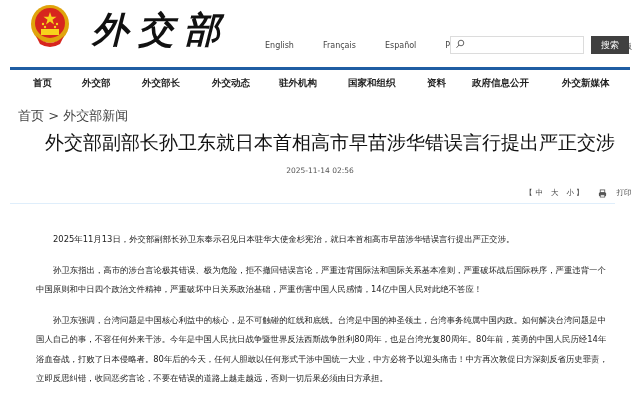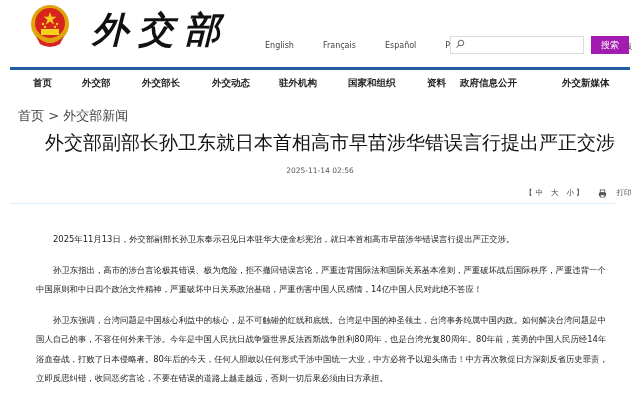--- a/index.html
+++ b/index.html
@@ -4,21 +4,21 @@
 <style>
   html, body { margin:0; padding:0; }
   body { width:640px; height:417px; overflow:hidden; background:#ffffff; font-family:"DejaVu Sans", "Liberation Sans", sans-serif; color:#222; position:relative; }
   .header { position:absolute; left:0; top:0; width:640px; height:66px; }
   .emblem { position:absolute; left:28px; top:4px; width:44px; height:46px; }
   .calligraphy { position:absolute; left:92px; top:6px; font-family:"DejaVu Serif", serif; font-size:36px; font-weight:bold; letter-spacing:10px; color:#111; font-style:italic; }
   .lang-bar { position:absolute; right:8px; top:12px; display:flex; gap:4px; font-size:8px; color:#444;margin-top:29px; }
   .lang-bar span { margin-left:25px; cursor:pointer; }
   .search-box { position:absolute; left:450px; top:36px; width:132px; height:16px; border:1px solid #dcdcdc; background:#fff; }
   .search-icon { position:absolute; left:4px; top:2px; width:10px; height:10px; }
-  .search-btn { position:absolute; left:591px; top:36px; width:38px; height:18px; background:#a21caf; color:#fff; font-size:9px; display:flex; align-items:center; justify-content:center; }
+  .search-btn { position:absolute; left:591px; top:36px; width:38px; height:18px; background:#404040; color:#fff; font-size:9px; display:flex; align-items:center; justify-content:center; }
   .blue-line { position:absolute; left:10px; top:67px; width:620px; height:3px; background:#1f5da3; }
   .nav { position:absolute; left:0; top:72px; width:640px; height:24px; display:flex; font-size:9.5px; font-weight:bold; color:#222; }
   .nav span { position:absolute; top:5px; cursor:pointer; white-space:nowrap; }
   .breadcrumb { position:absolute; left:18px; top:107px; font-size:13px; color:#444; }
   .title { position:absolute; left:10px; top:130px; width:640px; text-align:center; font-size:19px; color:#111; font-family:"DejaVu Sans", sans-serif; }
   .date { position:absolute; left:0; top:166px; width:640px; text-align:center; font-size:7.5px; color:#555; }
   .tools { position:absolute; left:525px; top:188px; font-size:7.5px; color:#444; display:flex; align-items:center; }
   .tools .sz { letter-spacing:2px; cursor:pointer; }
   .print { display:flex; align-items:center; margin-left:14px; cursor:pointer;gap:8px; }
   .print svg { margin-right:2px; }
@@ -65,21 +65,21 @@
 <div class="blue-line"></div>
 
 <div class="nav">
   <span style="left:33px">首页</span>
   <span style="left:82px">外交部</span>
   <span style="left:142px">外交部长</span>
   <span style="left:212px">外交动态</span>
   <span style="left:279px">驻外机构</span>
   <span style="left:348px">国家和组织</span>
   <span style="left:427px">资料</span>
-  <span style="left:460px">政府信息公开</span>
+  <span style="left:472px">政府信息公开</span>
   <span style="left:562px">外交新媒体</span>
 </div>
 
 <div class="breadcrumb">
   <span>首页</span>
   <span>&gt;</span>
   <span>外交部新闻</span>
 </div>
 
 <div class="title">外交部副部长孙卫东就日本首相高市早苗涉华错误言行提出严正交涉</div>

